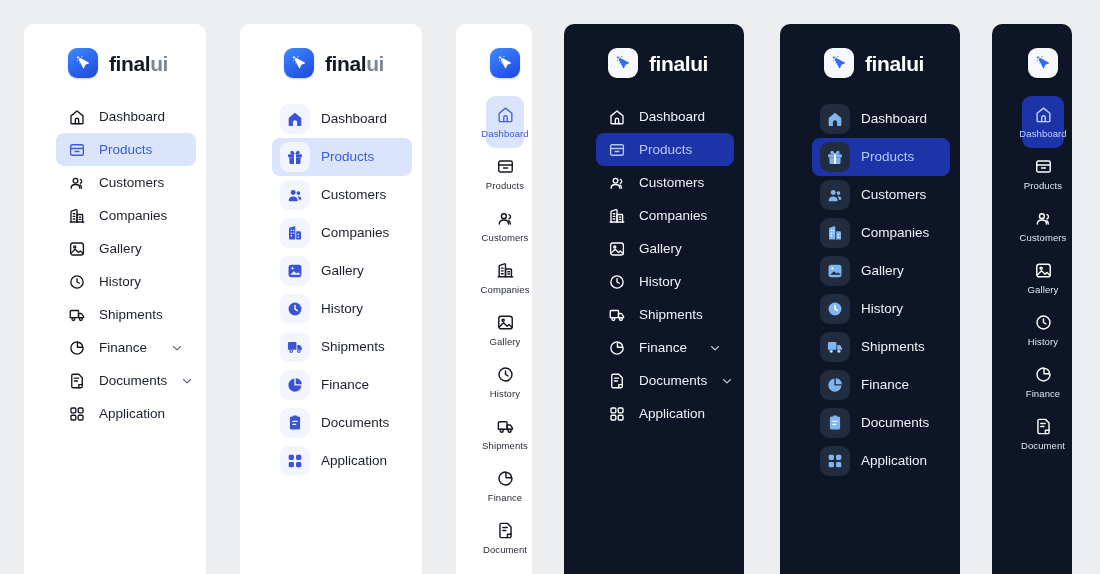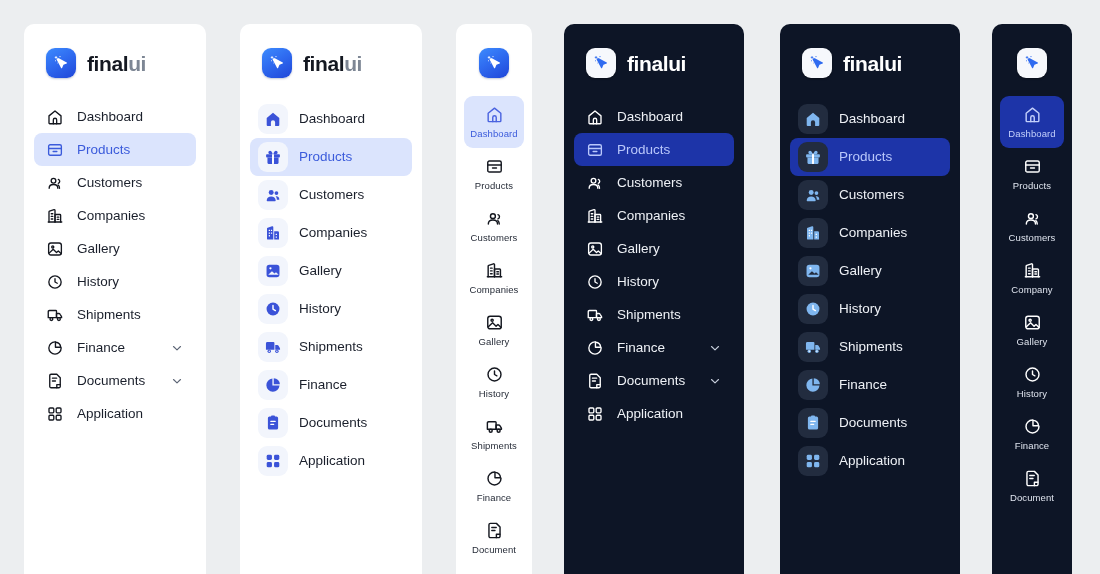--- a/index.html
+++ b/index.html
@@ -18,20 +18,21 @@
     gap: 0;
   }
 
   
   .panel {
     height: 550px;
     border-radius: 10px 10px 0 0;
     overflow: hidden;
     position: relative;
     flex: 0 0 auto;
+    padding-left: 22px;
   }
   .panel.light { background: #ffffff; }
   .panel.dark  { background: #0d1526; }
 
   .spacer { flex: 0 0 auto; height: 1px; }
 
   
   .brand {
     display: flex; align-items: center; gap: 11px;
     padding: 16px 0 0 22px;
@@ -772,31 +773,20 @@
               <path d="M4.2 19c0-3.1 2.6-5 5.8-5s5.8 1.9 5.8 5"></path>
               <path d="M16.4 7.1a2.8 2.8 0 0 1 0 5.3"></path>
               <path d="M18 19c0-2.3-.7-3.6-1.8-4.4"></path>
             </svg>
           </span>
           <span class="rail-label">Customers</span>
         </div>
         <div class="rail-item">
           <span>
             <svg class="ico" viewBox="0 0 24 24" fill="none" stroke="#ffffff" stroke-width="1.8" stroke-linecap="round" stroke-linejoin="round" width="19" height="19">
-              <path d="M4 20V6.5a1 1 0 0 1 .7-1l6-1.9a1 1 0 0 1 1.3 1V20"></path>
-              <path d="M12 20V10h6.5a1 1 0 0 1 1 1v9"></path>
-              <path d="M3 20h18"></path>
-              <path d="M7 9h2M7 12.5h2M7 16h2M15 13.5h2M15 16.5h2"></path>
-            </svg>
-          </span>
-          <span class="rail-label">Company</span>
-        </div>
-        <div class="rail-item">
-          <span>
-            <svg class="ico" viewBox="0 0 24 24" fill="none" stroke="#ffffff" stroke-width="1.8" stroke-linecap="round" stroke-linejoin="round" width="19" height="19">
               <rect x="3.5" y="4" width="17" height="16" rx="3"></rect>
               <circle cx="9" cy="9.2" r="1.4"></circle>
               <path d="M4.2 17.5 9.6 12.4 14 16.6l2.4-2 4 3.6"></path>
             </svg>
           </span>
           <span class="rail-label">Gallery</span>
         </div>
         <div class="rail-item">
           <span>
             <svg class="ico" viewBox="0 0 24 24" fill="none" stroke="#ffffff" stroke-width="1.8" stroke-linecap="round" stroke-linejoin="round" width="19" height="19">

